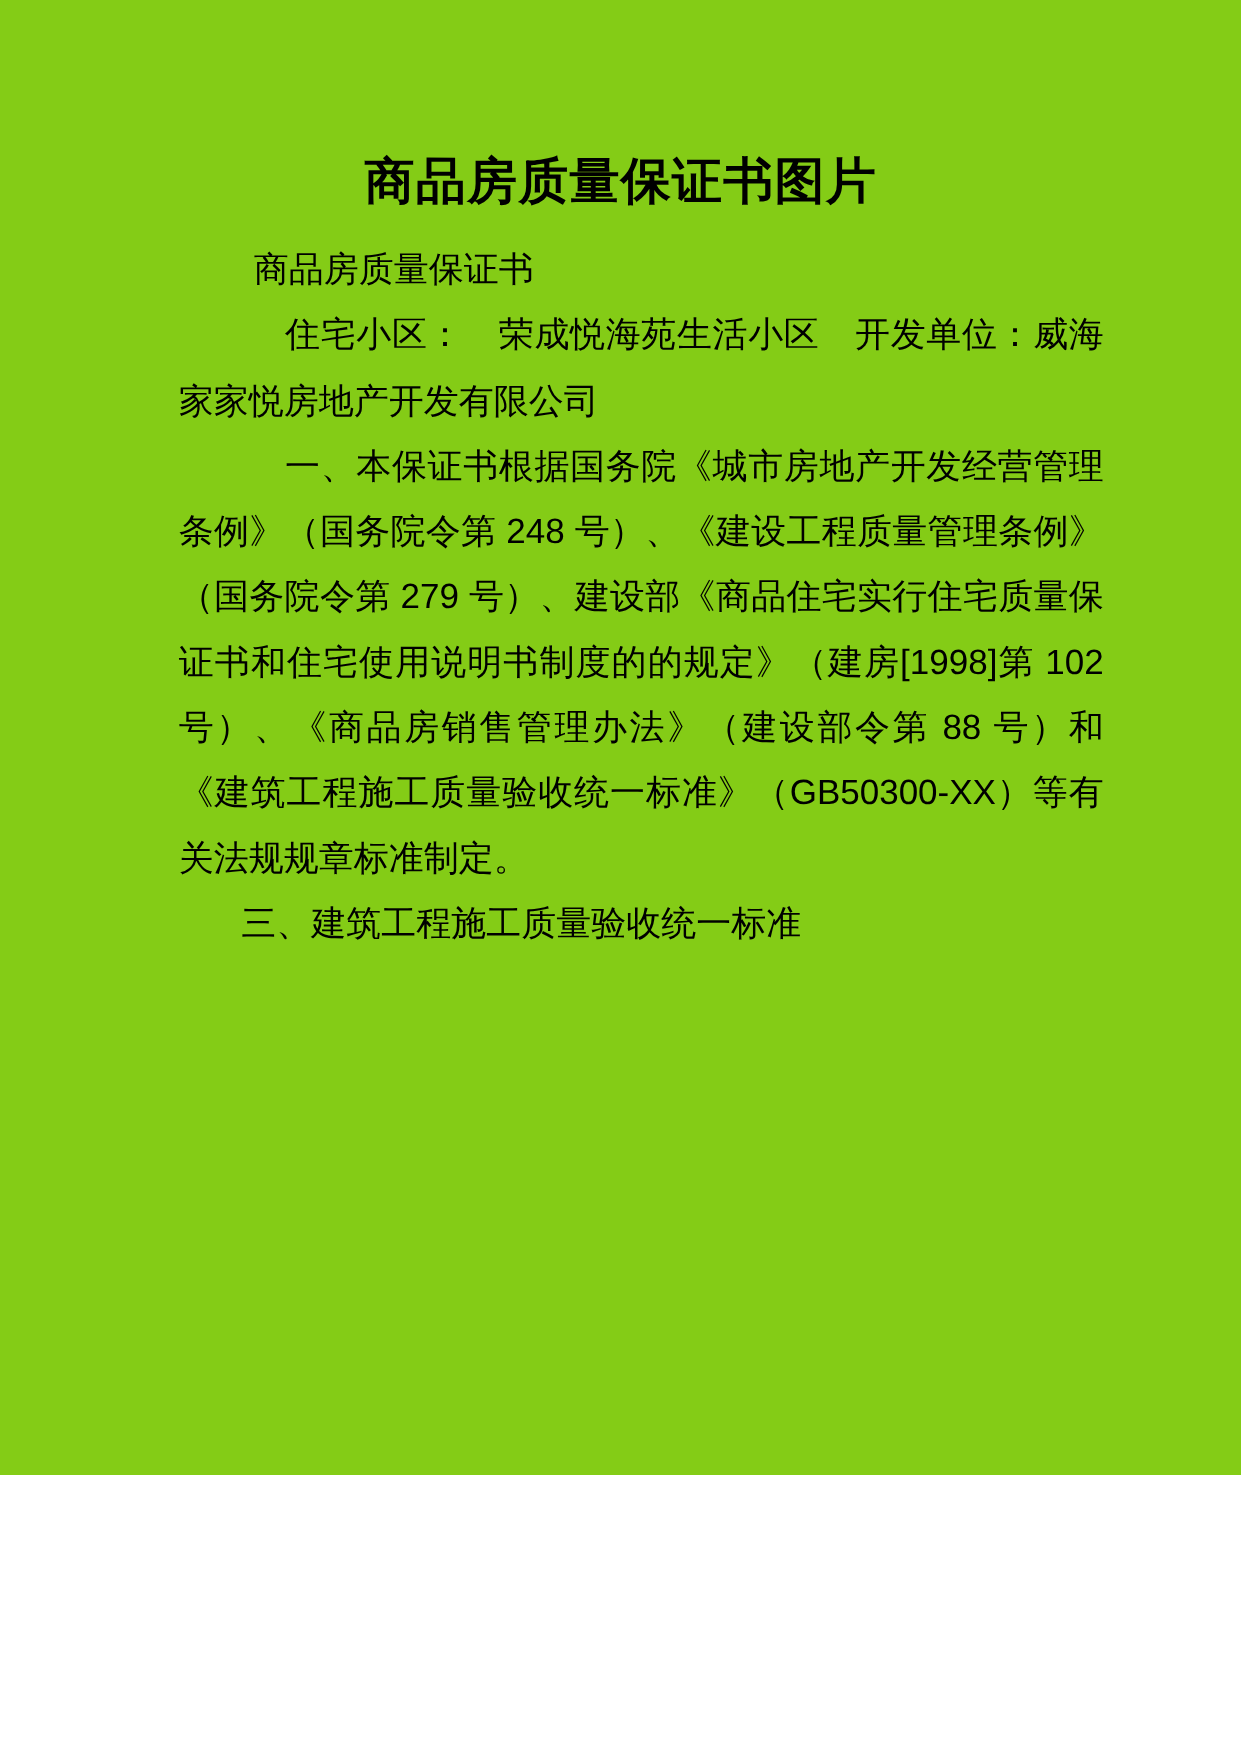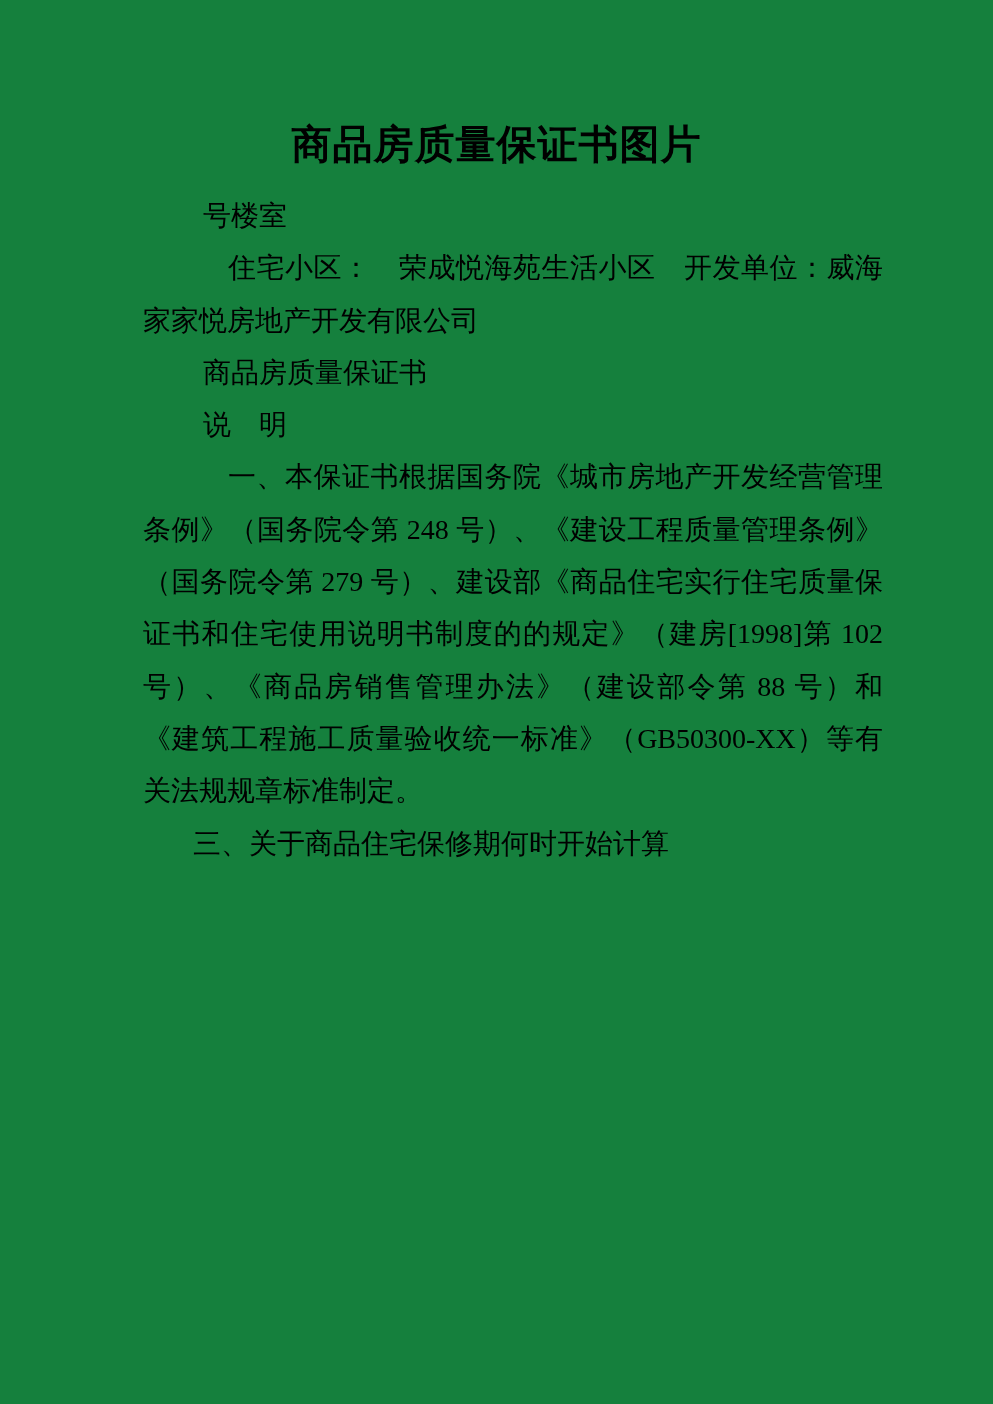--- a/index.html
+++ b/index.html
@@ -3,24 +3,24 @@
 <meta charset="utf-8">
 <style>
   html, body {
     margin: 0;
     padding: 0;
     background: #ffffff;
   }
   .page {
     position: relative;
     width: 993px;
-    height: 1404px;
-    background: #15803d;
+    height: 1180px;
+    background: #84cc16;
     color: #000000;
-    font-family: Liberation Serif, serif;
+    font-family: Liberation Sans, sans-serif;
     overflow: hidden;
     box-sizing: border-box;
   }
   .doc-title {
     margin: 0;
     padding-top: 118px;
     text-align: center;
     font-size: 40px;
     font-weight: bold;
     line-height: 54px;
@@ -42,20 +42,18 @@
   .ind-60 { text-indent: 60px; }
   .ind-85 { text-indent: 85px; }
 </style>
 </head>
 <body>
 
 <div class="page">
   <h1 class="doc-title">商品房质量保证书图片</h1>
 
   <div class="content">
-    <p class="para ind-60">号楼室</p>
+    <p class="para ind-60">商品房质量保证书</p>
     <p class="para ind-85">住宅小区：　荣成悦海苑生活小区　开发单位：威海家家悦房地产开发有限公司</p>
-    <p class="para ind-60">商品房质量保证书</p>
-    <p class="para ind-60">说　明</p>
     <p class="para ind-85">一、本保证书根据国务院《城市房地产开发经营管理条例》（国务院令第 248 号）、《建设工程质量管理条例》（国务院令第 279 号）、建设部《商品住宅实行住宅质量保证书和住宅使用说明书制度的的规定》（建房[1998]第 102 号）、《商品房销售管理办法》（建设部令第 88 号）和《建筑工程施工质量验收统一标准》（GB50300-XX）等有关法规规章标准制定。</p>
-    <p class="para ind-50">三、关于商品住宅保修期何时开始计算</p>
+    <p class="para ind-50">三、建筑工程施工质量验收统一标准</p>
   </div>
 </div>
 
 </body></html>

